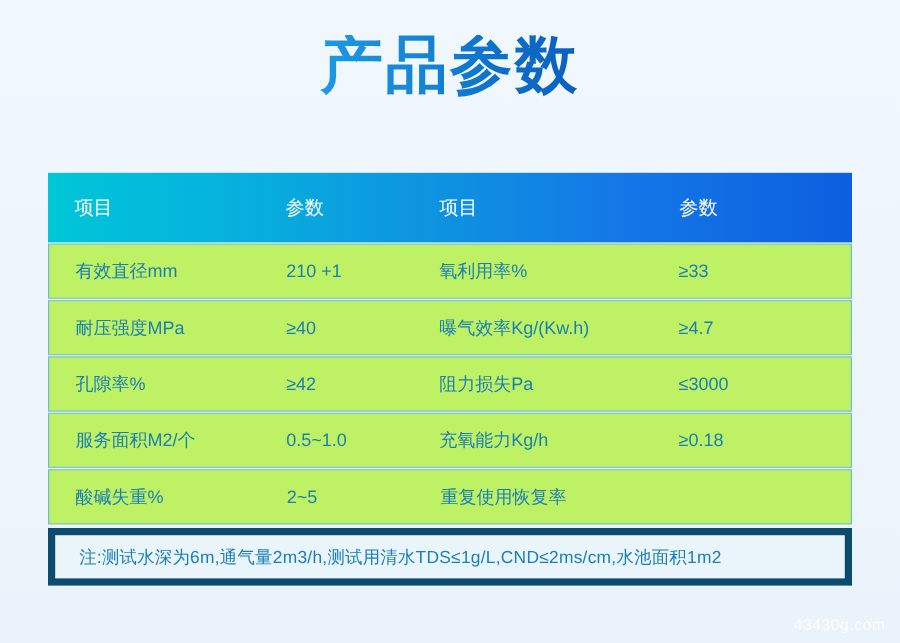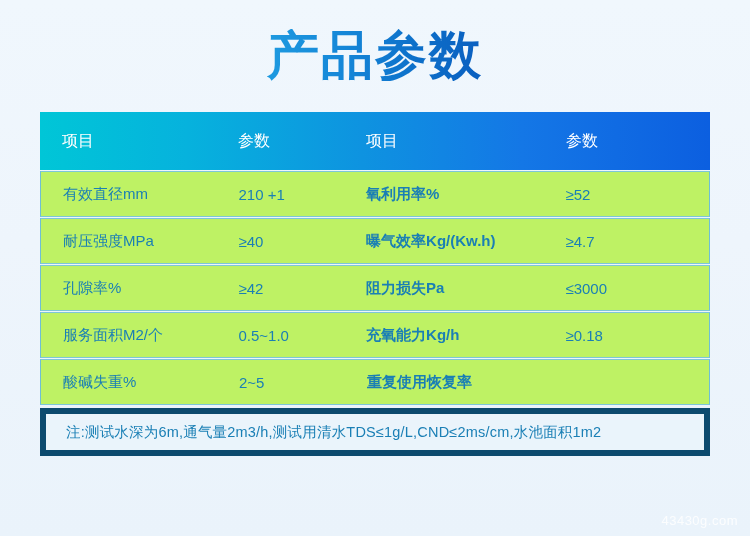--- a/index.html
+++ b/index.html
@@ -44,21 +44,21 @@
     background-clip: text;
     color: transparent;
     -webkit-text-fill-color: transparent;
     white-space: nowrap;
   }
 
   
   .table {
     position: absolute;
     left: 40px;
-    top: 112px;
+    top: 144px;
     width: 670px;
   }
 
   .row {
     display: flex;
     align-items: center;
     box-sizing: border-box;
   }
 
   .thead {
@@ -98,21 +98,21 @@
     font-size: 14.5px;
     color: #1a7fb5;
     padding-left: 20px;
     letter-spacing: 0.2px;
     white-space: nowrap;
   }
 
   
   .c1 { width: 198px; padding-left: 22px; box-sizing: border-box; }
   .c2 { width: 128px; box-sizing: border-box; }
-  .c3 { width: 200px; box-sizing: border-box; font-weight: bold; }
+  .c3 { width: 200px; box-sizing: border-box; }
   .c4 { width: 144px; box-sizing: border-box; }
 
   
   .watermark {
     position: absolute;
     right: 12px;
     bottom: 8px;
     font-size: 13px;
     color: #ffffff;
     opacity: 0.85;
@@ -135,21 +135,21 @@
     <div class="cell c1">项目</div>
     <div class="cell c2">参数</div>
     <div class="cell c3">项目</div>
     <div class="cell c4">参数</div>
   </div>
 
   <div class="row tbody-row">
     <div class="cell c1">有效直径mm</div>
     <div class="cell c2">210 +1</div>
     <div class="cell c3">氧利用率%</div>
-    <div class="cell c4">≥52</div>
+    <div class="cell c4">≥33</div>
   </div>
 
   <div class="row tbody-row">
     <div class="cell c1">耐压强度MPa</div>
     <div class="cell c2">≥40</div>
     <div class="cell c3">曝气效率Kg/(Kw.h)</div>
     <div class="cell c4">≥4.7</div>
   </div>
 
   <div class="row tbody-row">

